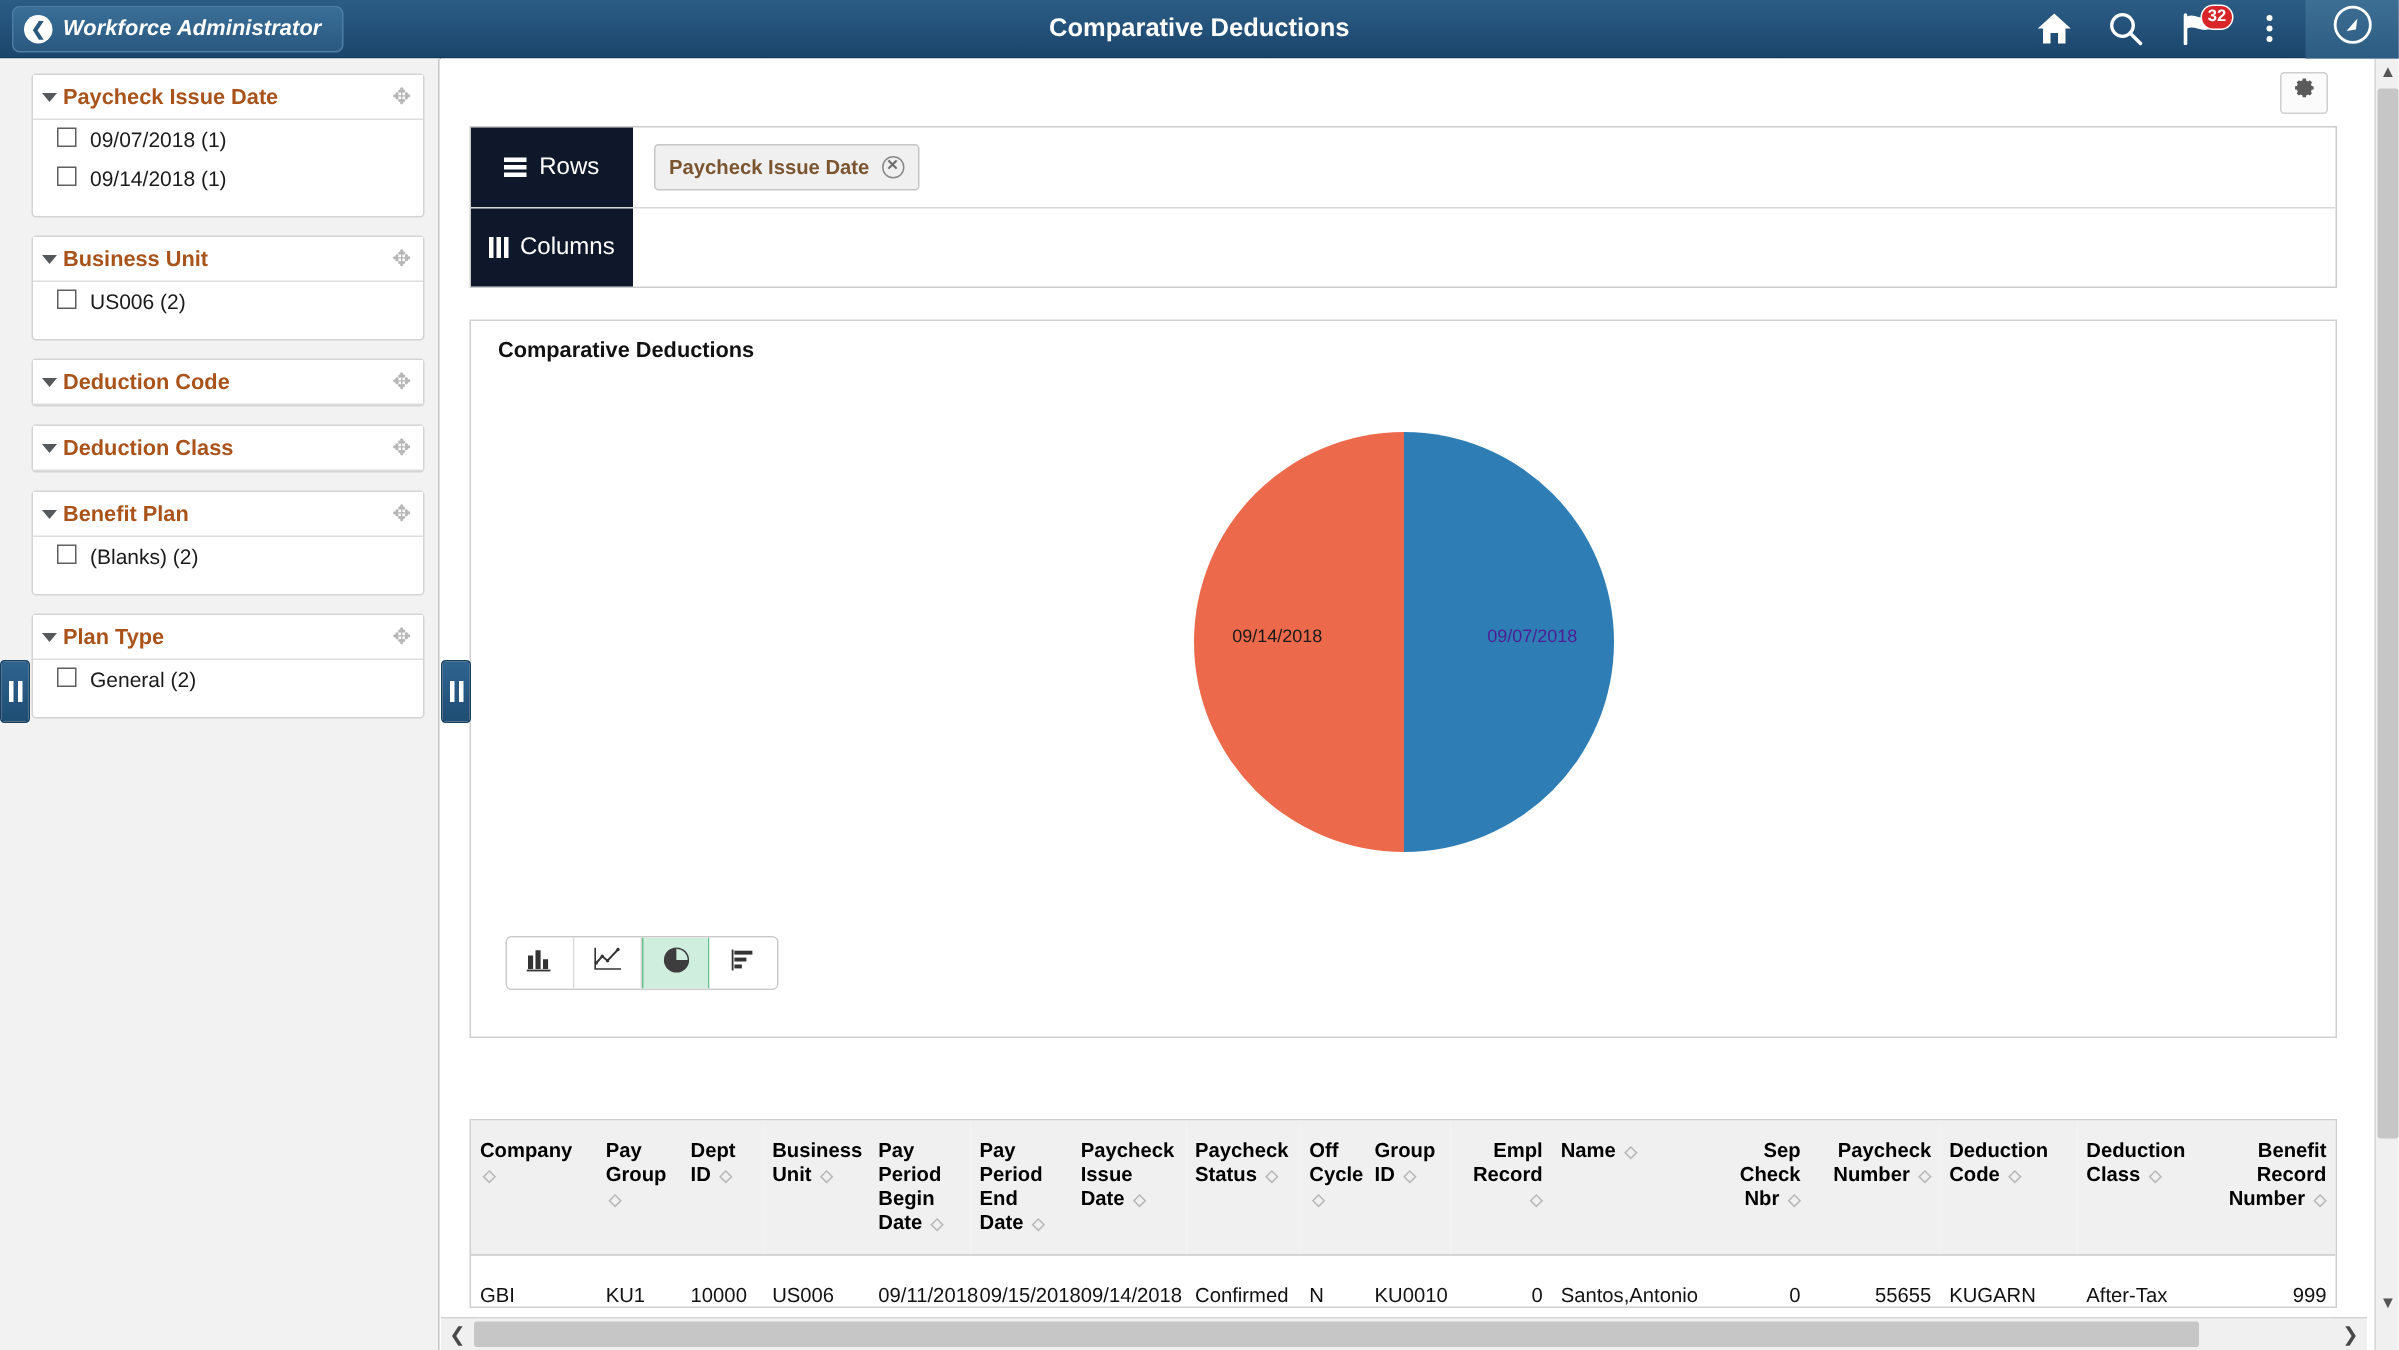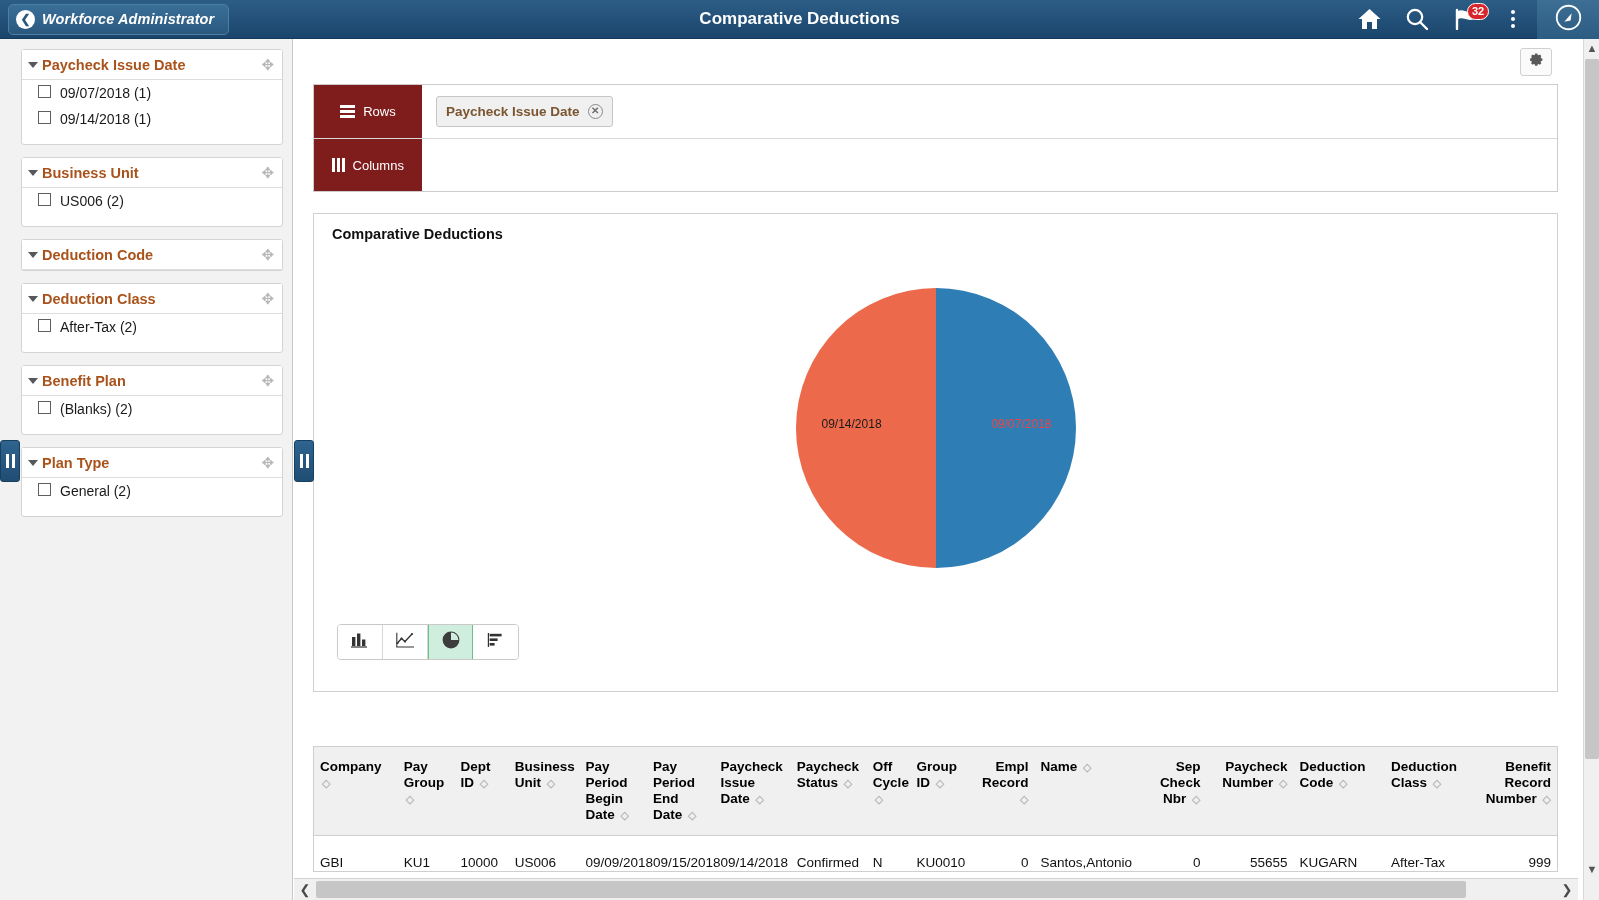--- a/index.html
+++ b/index.html
@@ -133,23 +133,23 @@
   }
 
   
   .pivot-box {
     margin: 0 25px 0 19px; border: 1px solid #cccccc;
     background: #ffffff;
   }
   .pivot-row { display: flex; align-items: stretch; min-height: 53px; }
   .pivot-row + .pivot-row { border-top: 1px solid #d8d8d8; }
   .pivot-tag {
-    width: 108px; background: #7f1d1d; color: #ffffff;
+    width: 108px; background: #0f172a; color: #ffffff;
     display: flex; align-items: center; justify-content: center;
-    gap: 8px; font-size: 13px; flex: 0 0 auto; cursor: pointer;
+    gap: 8px; font-size: 16px; flex: 0 0 auto; cursor: pointer;
   }
   .ic-rows { display: flex; flex-direction: column; gap: 2.5px; }
   .ic-rows i { display: block; width: 15px; height: 2.5px; background: #fff; }
   .ic-cols { display: flex; gap: 2.5px; }
   .ic-cols i { display: block; width: 2.5px; height: 14px; background: #fff; }
   .pivot-fields { flex: 1 1 auto; display: flex; align-items: center; padding-left: 14px; }
   .chip {
     background: #f0f0f0; border: 1px solid #c6c6c6; border-radius: 3px;
     height: 31px; display: inline-flex; align-items: center;
     padding: 0 9px; font-size: 13.5px; font-weight: bold;
@@ -343,26 +343,20 @@
       <span class="move-handle">✥</span>
     </div>
   </div>
 
   <div class="facet-group">
     <div class="facet-head">
       <span class="caret"></span>
       <span class="facet-title">Deduction Class</span>
       <span class="move-handle">✥</span>
     </div>
-    <div class="facet-body">
-      <div class="facet-item">
-        <span class="cbox"></span>
-        <span class="facet-label">After-Tax (2)</span>
-      </div>
-    </div>
   </div>
 
   <div class="facet-group">
     <div class="facet-head">
       <span class="caret"></span>
       <span class="facet-title">Benefit Plan</span>
       <span class="move-handle">✥</span>
     </div>
     <div class="facet-body">
       <div class="facet-item">
@@ -446,21 +440,21 @@
     <div class="chart-title">Comparative Deductions</div>
 
     <div class="pie-wrap">
       <div class="pie">
         <svg width="284" height="284" viewBox="0 0 284 284">
 
           <path id="slice0" d="M142 142 L142 2 A140 140 0 0 1 142 282 Z" fill="#2e7eb5"></path>
           <path id="slice1" d="M142 142 L142 282 A140 140 0 0 1 142 2 Z" fill="#ec6a4b"></path>
         </svg>
         <span class="slice-label left" id="pieLabelLeft" style="color: rgb(26, 26, 26);">09/14/2018</span>
-        <span class="slice-label right" id="pieLabelRight" style="color: #ef4444;">09/07/2018</span>
+        <span class="slice-label right" id="pieLabelRight" style="color: #4c1d95;">09/07/2018</span>
       </div>
     </div>
 
     <div class="chart-toggle">
       <div class="ct-btn">
         <span>
           <svg width="18" height="16" viewBox="0 0 18 16">
             <rect x="1" y="5" width="3.4" height="9" fill="#333"></rect>
             <rect x="6" y="1.5" width="3.4" height="12.5" fill="#333"></rect>
             <rect x="11" y="7.5" width="3.4" height="6.5" fill="#333"></rect>
@@ -543,21 +537,21 @@
           <th><span>Deduction Class</span> <span class="sort-ic">◇</span></th>
           <th class="num"><span>Benefit Record Number</span> <span class="sort-ic">◇</span></th>
         </tr>
       </thead>
       <tbody>
         <tr>
           <td>GBI</td>
           <td>KU1</td>
           <td>10000</td>
           <td>US006</td>
-          <td>09/09/2018</td>
+          <td>09/11/2018</td>
           <td>09/15/2018</td>
           <td>09/14/2018</td>
           <td>Confirmed</td>
           <td>N</td>
           <td>KU0010</td>
           <td class="num">0</td>
           <td>Santos,Antonio</td>
           <td class="num">0</td>
           <td class="num">55655</td>
           <td>KUGARN</td>

